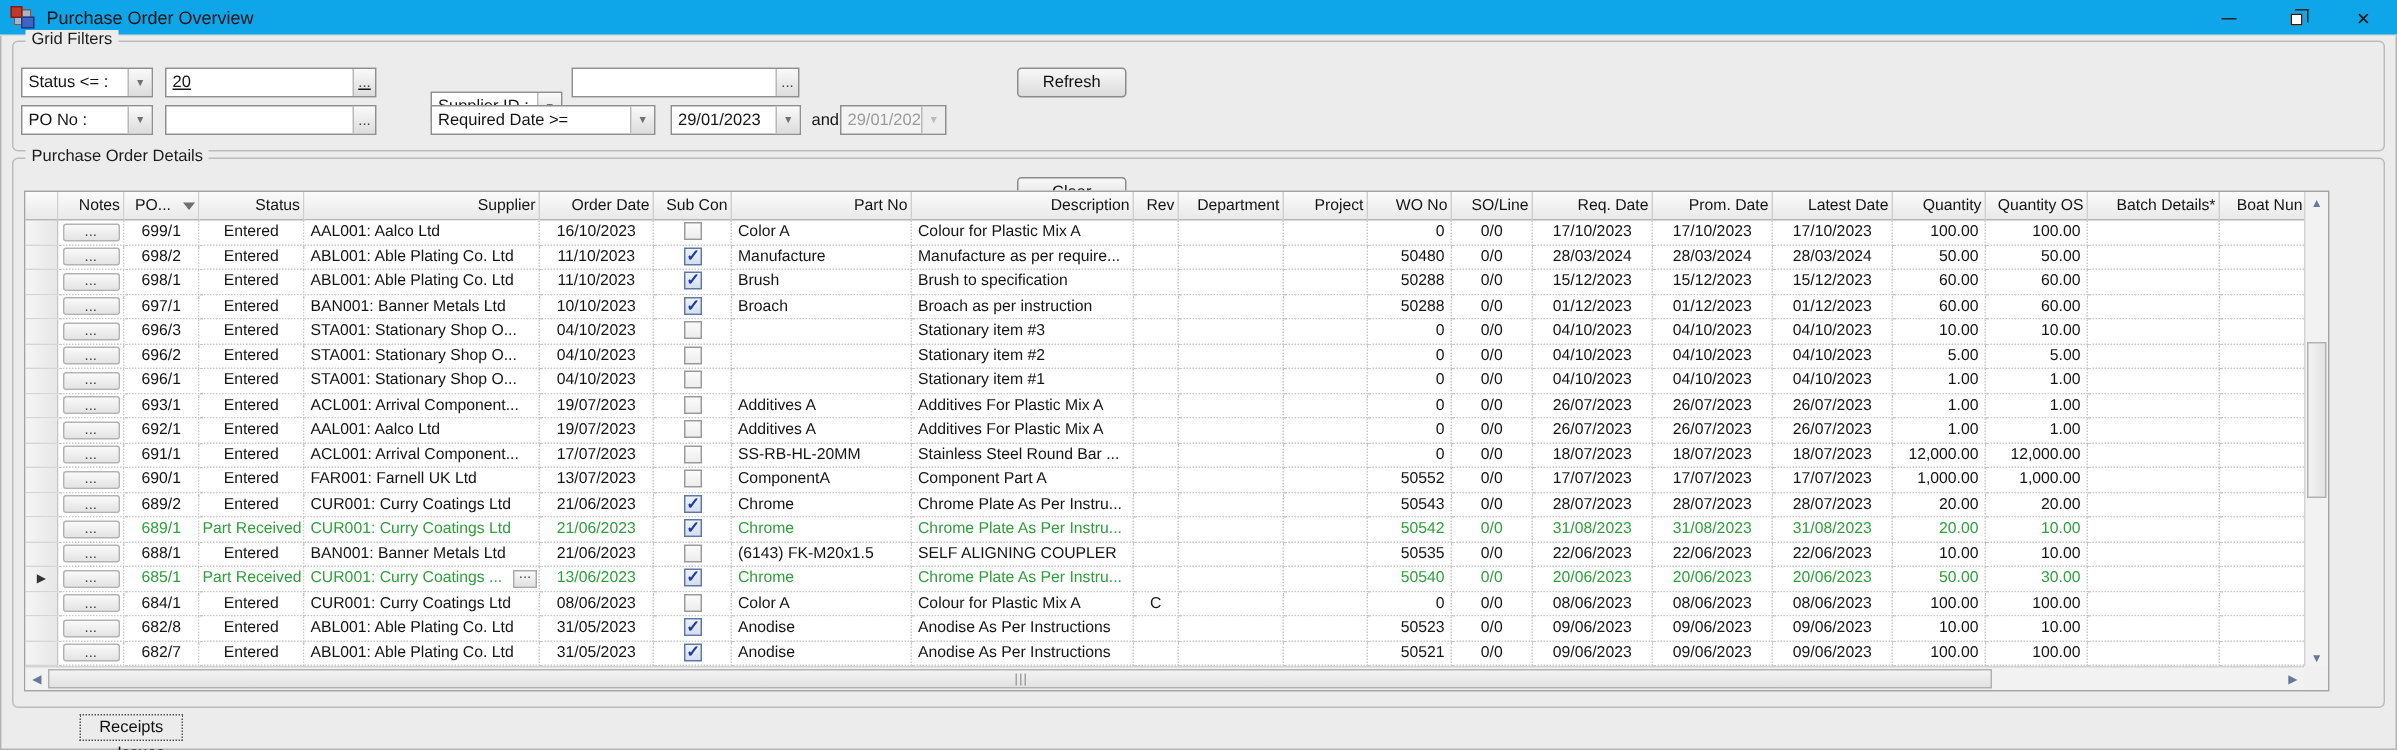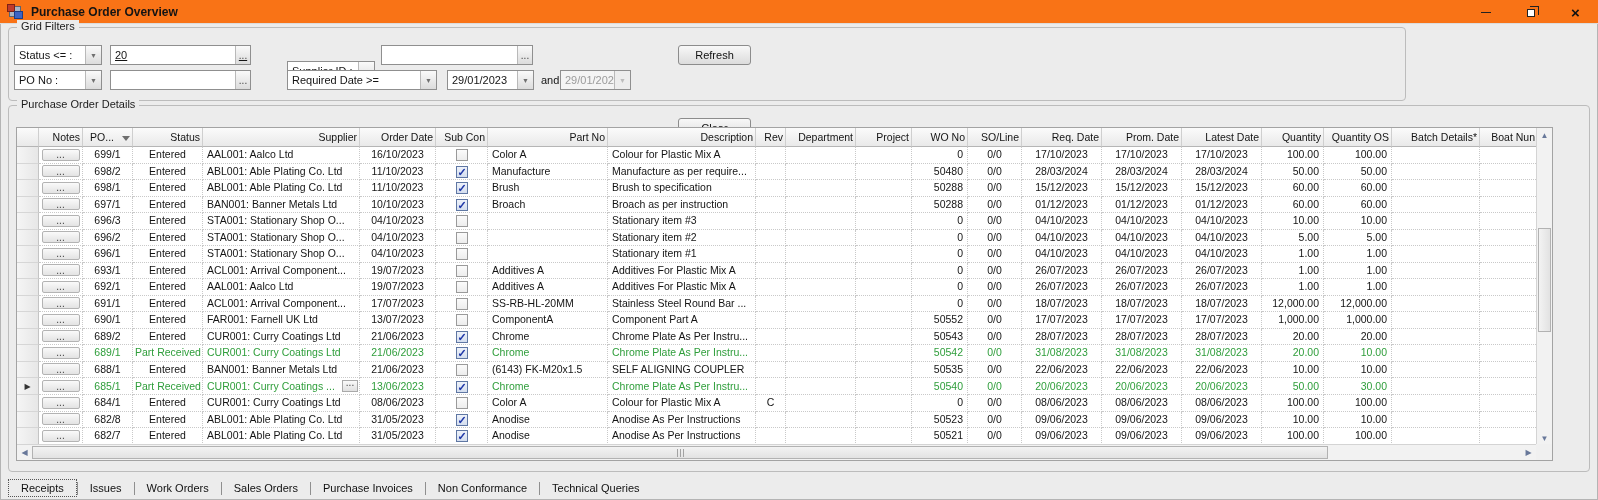--- a/index.html
+++ b/index.html
@@ -5,21 +5,21 @@
   * { margin:0; padding:0; box-sizing:border-box; }
   html,body { width:1598px; height:500px; }
   body {
     position:relative; overflow:hidden;
     background:#ececec;
     font-family:"Liberation Sans", sans-serif;
     color:#141414;
     box-shadow: inset 0 0 0 1px #b4b4b4;
   }
   
-  .titlebar { position:absolute; left:0; top:0; width:100%; height:24px; background:#f97316; border-bottom:1px solid #dcdcdc; display:flex; align-items:center;font-weight:bold; }
+  .titlebar { position:absolute; left:0; top:0; width:100%; height:24px; background:#0ea5e9; border-bottom:1px solid #dcdcdc; display:flex; align-items:center; }
   .appicon { position:relative; width:12px; height:11px; margin-left:9px; background:#aab4c4; border:1px solid #5a6472; }
   .appicon::before { content:""; position:absolute; left:-3px; top:-3px; width:6px; height:6px; background:#c03a2b; border:1px solid #7c2015; }
   .appicon::after { content:""; position:absolute; right:-3px; bottom:-3px; width:7px; height:6px; background:#3e63c4; border:1px solid #1e3c86; }
   .titletext { font-size:12px; margin-left:10px; }
   .wincontrols { position:absolute; right:0; top:0; height:24px; display:flex; }
   .winbtn { width:45px; height:24px; display:flex; align-items:center; justify-content:center; }
   .minicon { width:10px; height:1px; background:#222; }
   .resticon { position:relative; width:8px; height:8px; border:1px solid #222; background:#fff; margin-top:2px; }
   .resticon::before { content:""; position:absolute; left:2px; top:-4px; width:8px; height:8px; border:1px solid #222; border-left:none; border-bottom:none; }
   .closeicon { font-size:15px; line-height:15px; color:#111; }
@@ -57,21 +57,21 @@
   .vscroll { position:absolute; right:0; top:0; width:16px; height:318px; background:#f2f2f2; border-left:1px solid #d4d4d4; }
   .hscroll { position:absolute; left:0; bottom:0; width:1519px; height:16px; background:#f2f2f2; border-top:1px solid #d4d4d4; }
   .sbtn { position:absolute; display:flex; align-items:center; justify-content:center; font-size:8px; color:var(--arrow,#6a7894); }
   .vscroll .sbtn { width:15px; height:15px; left:0; }
   .hscroll .sbtn { width:15px; height:15px; top:0; }
   .vthumb { position:absolute; left:1px; width:13px; top:100px; height:104px; background:linear-gradient(90deg,#f3f3f3,#e2e2e2); border:1px solid #b2b2b2; }
   .hthumb { position:absolute; top:1px; height:13px; left:15px; width:1296px; background:linear-gradient(#f3f3f3,#e2e2e2); border:1px solid #b2b2b2; display:flex; align-items:center; justify-content:center; }
   .grip { width:1px; height:8px; background:#a2a2a2; box-shadow:3px 0 0 #a2a2a2, -3px 0 0 #a2a2a2; }
   .corner { position:absolute; right:0; bottom:0; width:16px; height:16px; background:#f0f0f0; }
   
-  .tabbar { position:absolute; left:8px; top:476px; height:24px; display:flex; align-items:center; }
+  .tabbar { position:absolute; left:8px; top:476px; height:24px; display:flex; align-items:flex-end;flex-direction:column; }
   .tab { font-size:11px; padding:2px 12px; white-space:nowrap; color:#111; }
   .tab.active { border:1px dotted #555; }
   .tabdiv { width:1px; height:13px; background:#8f8f8f; }
 </style>
 </head>
 <body>
 
 <div class="titlebar">
   <div class="appicon"></div>
   <div class="titletext">Purchase Order Overview</div>
@@ -81,21 +81,21 @@
       </div>
     <div class="winbtn">
         <span class="resticon"></span>
       </div>
     <div class="winbtn">
         <span class="closeicon">×</span>
       </div>
   </div>
 </div>
 
-<div class="gbox" style="left:8px; top:27px; width:1398px; height:74px;">
+<div class="gbox" style="left:8px; top:27px; width:1582px; height:74px;">
   <span class="legend">Grid Filters</span>
 </div>
 
 <div class="fctl" style="left:14px; top:45px; width:88px;">
   <span class="lbl">Status &lt;= :</span>
   <span class="dd">▼</span>
 </div>
 <div class="fctl" style="left:110px; top:45px; width:141px;text-decoration:underline;">
   <span class="lbl">20</span>
   <span class="ell">...</span>

